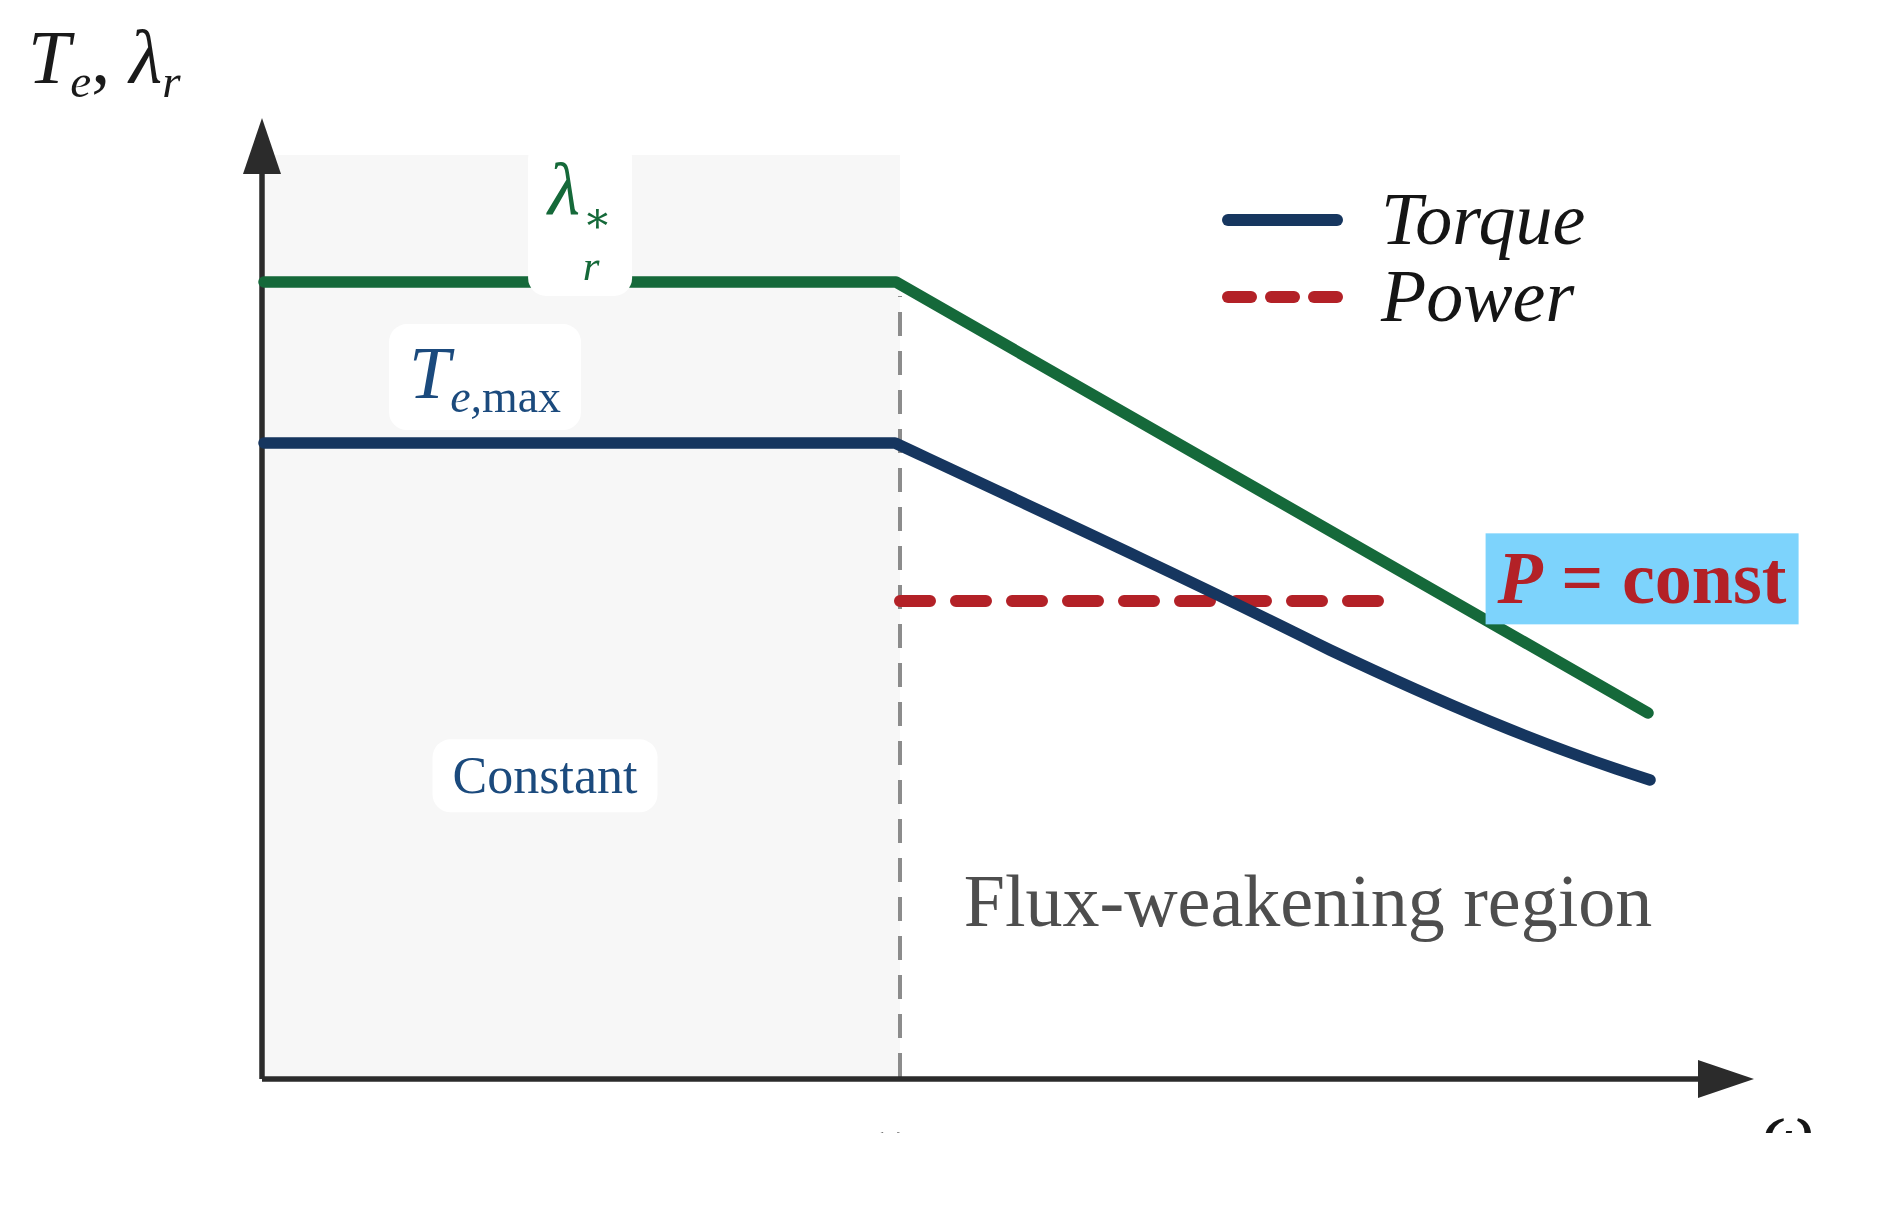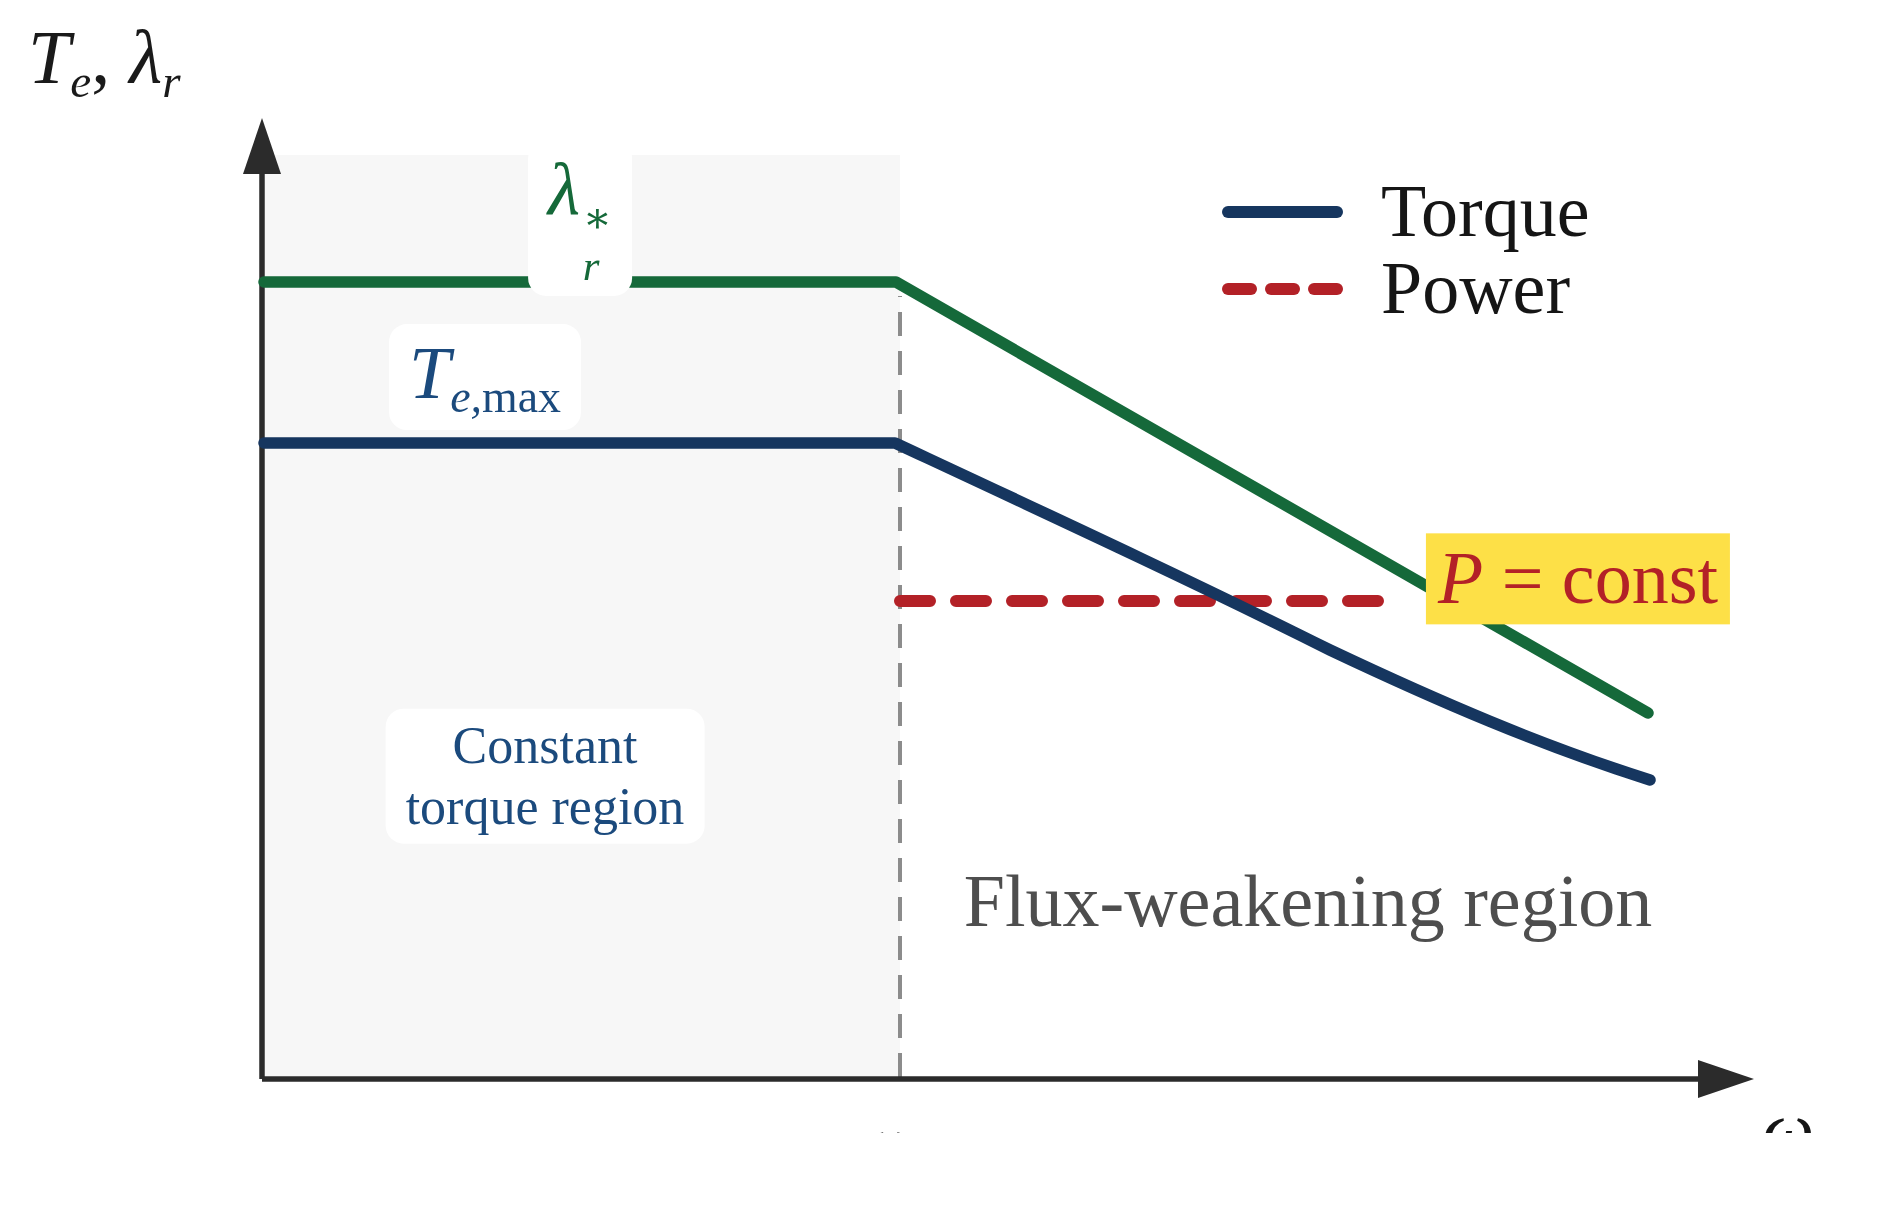--- a/index.html
+++ b/index.html
@@ -42,21 +42,21 @@
   }
   .ytitle{
     position:absolute;
     left:28px;top:14px;
     font-size:76px;
     color:#1a1a1a;
     white-space:nowrap;
   }
   .legend{
     position:absolute;
-    left:1222px;top:173px;
+    left:1222px;top:181px;font-style:italic;
   }
   .legend-row{
     display:flex;
     align-items:center;
     height:77px;
     gap:38px;
   }
   .swatch{width:121px;height:12px;border-radius:6px;flex:0 0 auto;}
   .swatch-navy{background:#16365f;}
   .swatch-green{background:#15693a;}
@@ -99,28 +99,27 @@
         <span class="it">r</span>
       </span>
   </div>
 
   <div class="lbl boxed navy-text" style="left:485px;top:377px;">
     <span class="it">T</span><span class="sub"><span class="it">e,</span><span>max</span></span>
   </div>
 
   <div class="lbl boxed navy-text" style="left:545px;top:776px;font-size:52px;">
     <div>Constant</div>
-    <div>torque region</div>
   </div>
 
   <div class="lbl gray-text" style="left:1308px;top:902px;">
     <span>Flux-weakening region</span>
   </div>
 
-  <div class="lbl red-text" style="left:1578px;top:579px;background:#fde047;padding:2px 12px;">
+  <div class="lbl red-text" style="left:1642px;top:579px;background:#7dd3fc;padding:2px 12px;font-weight:bold;">
     <span class="it">P</span>
     <span>= const</span>
   </div>
 
   <div class="lbl" style="left:899px;top:1146px;text-align:center;">
     <span class="it">ω</span><span class="sub it">b</span>
   </div>
 
   <div class="lbl" style="left:1797px;top:1132px;">
     <span class="it">ω</span><span class="sub it">r</span>

